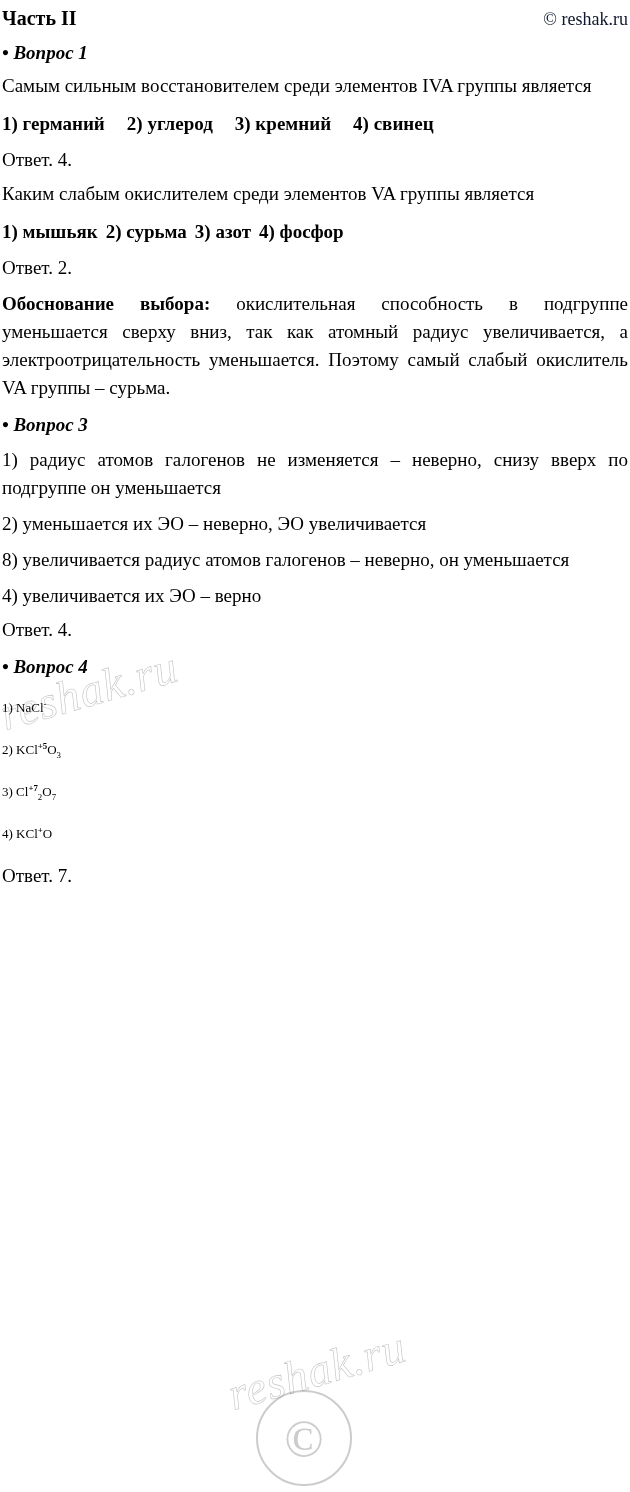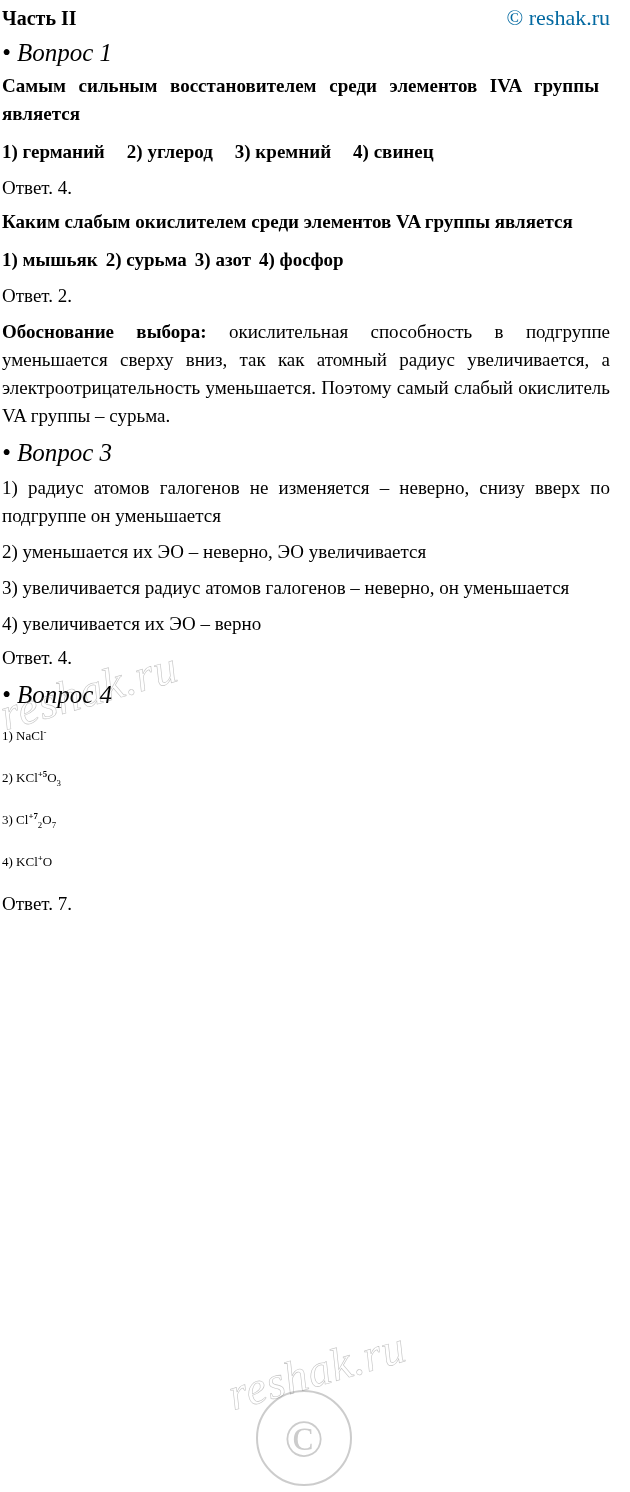--- a/index.html
+++ b/index.html
@@ -13,47 +13,47 @@
     position: relative;
     overflow: hidden;
     font-family: "Liberation Serif", serif;
     color: #000000;
   }
   .page {
     position: relative;
     width: 630px;
     height: 1492px;
     box-sizing: border-box;
-    padding: 6px 20px 0 2px;
+    padding: 6px 2px 0 2px;
   }
   .header-row {
     display: flex;
     justify-content: space-between;
     align-items: baseline;
     margin: 0 0 4px 0;
   }
   .part-title {
     font-weight: bold;
     font-size: 20px;
     line-height: 24px;
   }
   .copyright {
-    font-size: 22px;
+    font-size: 18px;
     line-height: 22px;
-    color: #0369a1;
+    color: #0f172a;
   }
   .q-head {
-    font-weight: normal;
+    font-weight: bold;
     font-style: italic;
-    font-size: 25px;
+    font-size: 19px;
     line-height: 26px;
     margin: 10px 0 6px 0;
   }
   .bold-para {
-    font-weight: bold;
+    font-weight: normal;
     font-size: 19px;
     line-height: 28px;
     text-align: justify;
     margin: 6px 11px 6px 0;
   }
   .plain-para {
     font-size: 19px;
     line-height: 28px;
     text-align: justify;
     margin: 6px 0 6px 0;
@@ -168,21 +168,21 @@
   <div class="bold-para">Каким слабым окислителем среди элементов VA группы является</div>
   <div class="options-bold tight">
     <span class="opt">1) мышьяк</span><span class="opt">2) сурьма</span><span class="opt">3) азот</span><span class="opt">4) фосфор</span>
   </div>
   <div class="answer">Ответ. 2.</div>
   <div class="just-para"><span class="lead">Обоснование выбора:</span><span> окислительная способность в подгруппе уменьшается сверху вниз, так как атомный радиус увеличивается, а электроотрицательность уменьшается. Поэтому самый слабый окислитель VA группы – сурьма.</span></div>
 
   <div class="q-head">• Вопрос 3</div>
   <div class="just-para">1) радиус атомов галогенов не изменяется – неверно, снизу вверх по подгруппе он уменьшается</div>
   <div class="plain-para nojust">2) уменьшается их ЭО – неверно, ЭО увеличивается</div>
-  <div class="just-para">3) увеличивается радиус атомов галогенов – неверно, он уменьшается</div>
+  <div class="just-para">8) увеличивается радиус атомов галогенов – неверно, он уменьшается</div>
   <div class="plain-para nojust">4) увеличивается их ЭО – верно</div>
   <div class="answer">Ответ. 4.</div>
 
   <div class="q-head">• Вопрос 4</div>
 
   <div class="formula-line"><span>1) </span><span>NaCl</span><sup>-</sup></div>
 
   <div class="formula-line"><span>2) </span><span>KCl</span><sup class="b">+5</sup><span>O</span><sub>3</sub></div>
 
   <div class="formula-line"><span>3) </span><span>Cl</span><sup class="b">+7</sup><sub>2</sub><span>O</span><sub>7</sub></div>

